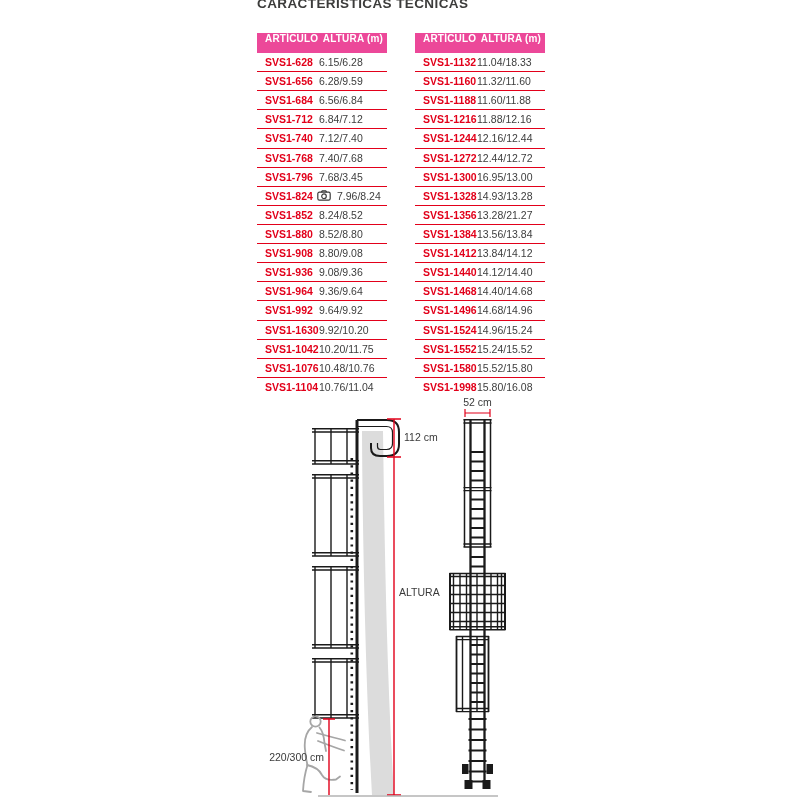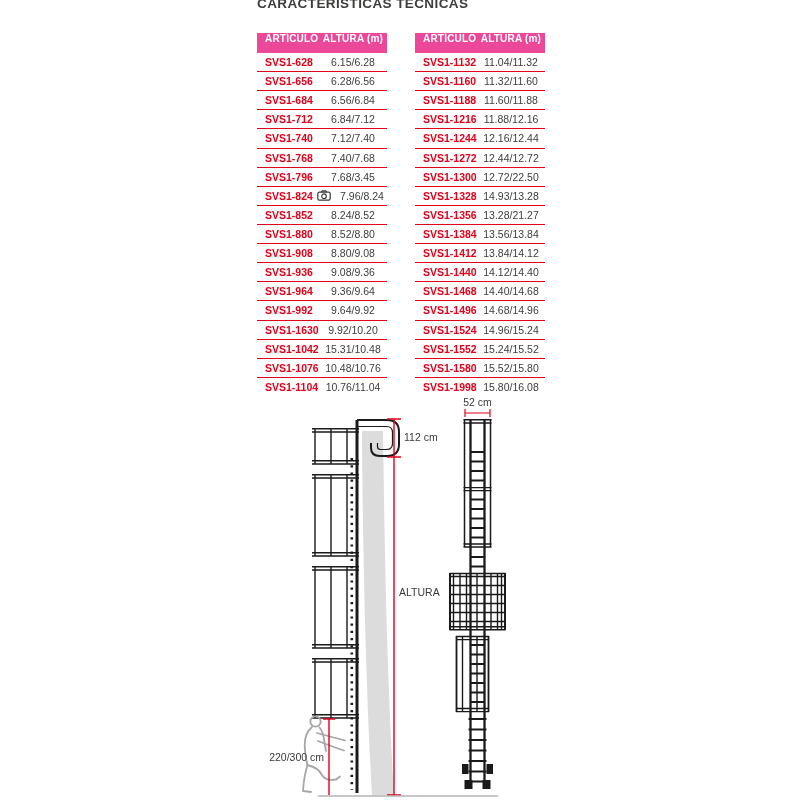--- a/index.html
+++ b/index.html
@@ -24,42 +24,42 @@
     display:flex;align-items:center;height:19.11px;box-sizing:border-box;
     border-bottom:1px solid #e2001a;font-size:10.5px;
   }
   .trow:last-child{border-bottom:0}
   .ccode{
     padding-left:8px;width:62px;flex:none;box-sizing:border-box;color:#e2001a;font-weight:700;
     white-space:nowrap;display:flex;align-items:center;
   }
   .ccode.with-icon{width:80px}
   .ccode svg{margin-left:4px;flex:none}
-  .cval{flex:1;text-align:center;color:#3d3d3d;white-space:nowrap}
+  .cval{flex:1;text-align:left;color:#3d3d3d;white-space:nowrap}
   .diagram{position:absolute;left:0;top:0}
   .dimtext{font-family:"Liberation Sans",sans-serif;font-size:10.5px;fill:#3a3a3a}
 </style>
 </head>
 <body>
 
 <h1 class="title">CARACTERÍSTICAS TÉCNICAS</h1>
 
 <div class="spec-table left">
   <div class="thead">
     <span class="hcol1">ARTÍCULO</span>
     <span class="hcol2">ALTURA (m)</span>
   </div>
   <div class="tbody" id="tbody-left">
       <div class="trow">
         <span class="ccode">SVS1-628</span>
         <span class="cval">6.15/6.28</span>
       </div>
       <div class="trow">
         <span class="ccode">SVS1-656</span>
-        <span class="cval">6.28/6.56</span>
+        <span class="cval">6.28/9.59</span>
       </div>
       <div class="trow">
         <span class="ccode">SVS1-684</span>
         <span class="cval">6.56/6.84</span>
       </div>
       <div class="trow">
         <span class="ccode">SVS1-712</span>
         <span class="cval">6.84/7.12</span>
       </div>
       <div class="trow">
@@ -105,42 +105,42 @@
       <div class="trow">
         <span class="ccode">SVS1-992</span>
         <span class="cval">9.64/9.92</span>
       </div>
       <div class="trow">
         <span class="ccode">SVS1-1630</span>
         <span class="cval">9.92/10.20</span>
       </div>
       <div class="trow">
         <span class="ccode">SVS1-1042</span>
-        <span class="cval">15.31/10.48</span>
+        <span class="cval">10.20/11.75</span>
       </div>
       <div class="trow">
         <span class="ccode">SVS1-1076</span>
         <span class="cval">10.48/10.76</span>
       </div>
       <div class="trow">
         <span class="ccode">SVS1-1104</span>
         <span class="cval">10.76/11.04</span>
       </div>
     </div>
 </div>
 
 <div class="spec-table right">
   <div class="thead">
     <span class="hcol1">ARTÍCULO</span>
     <span class="hcol2">ALTURA (m)</span>
   </div>
   <div class="tbody" id="tbody-right">
       <div class="trow">
         <span class="ccode">SVS1-1132</span>
-        <span class="cval">11.04/11.32</span>
+        <span class="cval">11.04/18.33</span>
       </div>
       <div class="trow">
         <span class="ccode">SVS1-1160</span>
         <span class="cval">11.32/11.60</span>
       </div>
       <div class="trow">
         <span class="ccode">SVS1-1188</span>
         <span class="cval">11.60/11.88</span>
       </div>
       <div class="trow">
@@ -150,21 +150,21 @@
       <div class="trow">
         <span class="ccode">SVS1-1244</span>
         <span class="cval">12.16/12.44</span>
       </div>
       <div class="trow">
         <span class="ccode">SVS1-1272</span>
         <span class="cval">12.44/12.72</span>
       </div>
       <div class="trow">
         <span class="ccode">SVS1-1300</span>
-        <span class="cval">12.72/22.50</span>
+        <span class="cval">16.95/13.00</span>
       </div>
       <div class="trow">
         <span class="ccode">SVS1-1328</span>
         <span class="cval">14.93/13.28</span>
       </div>
       <div class="trow">
         <span class="ccode">SVS1-1356</span>
         <span class="cval">13.28/21.27</span>
       </div>
       <div class="trow">

